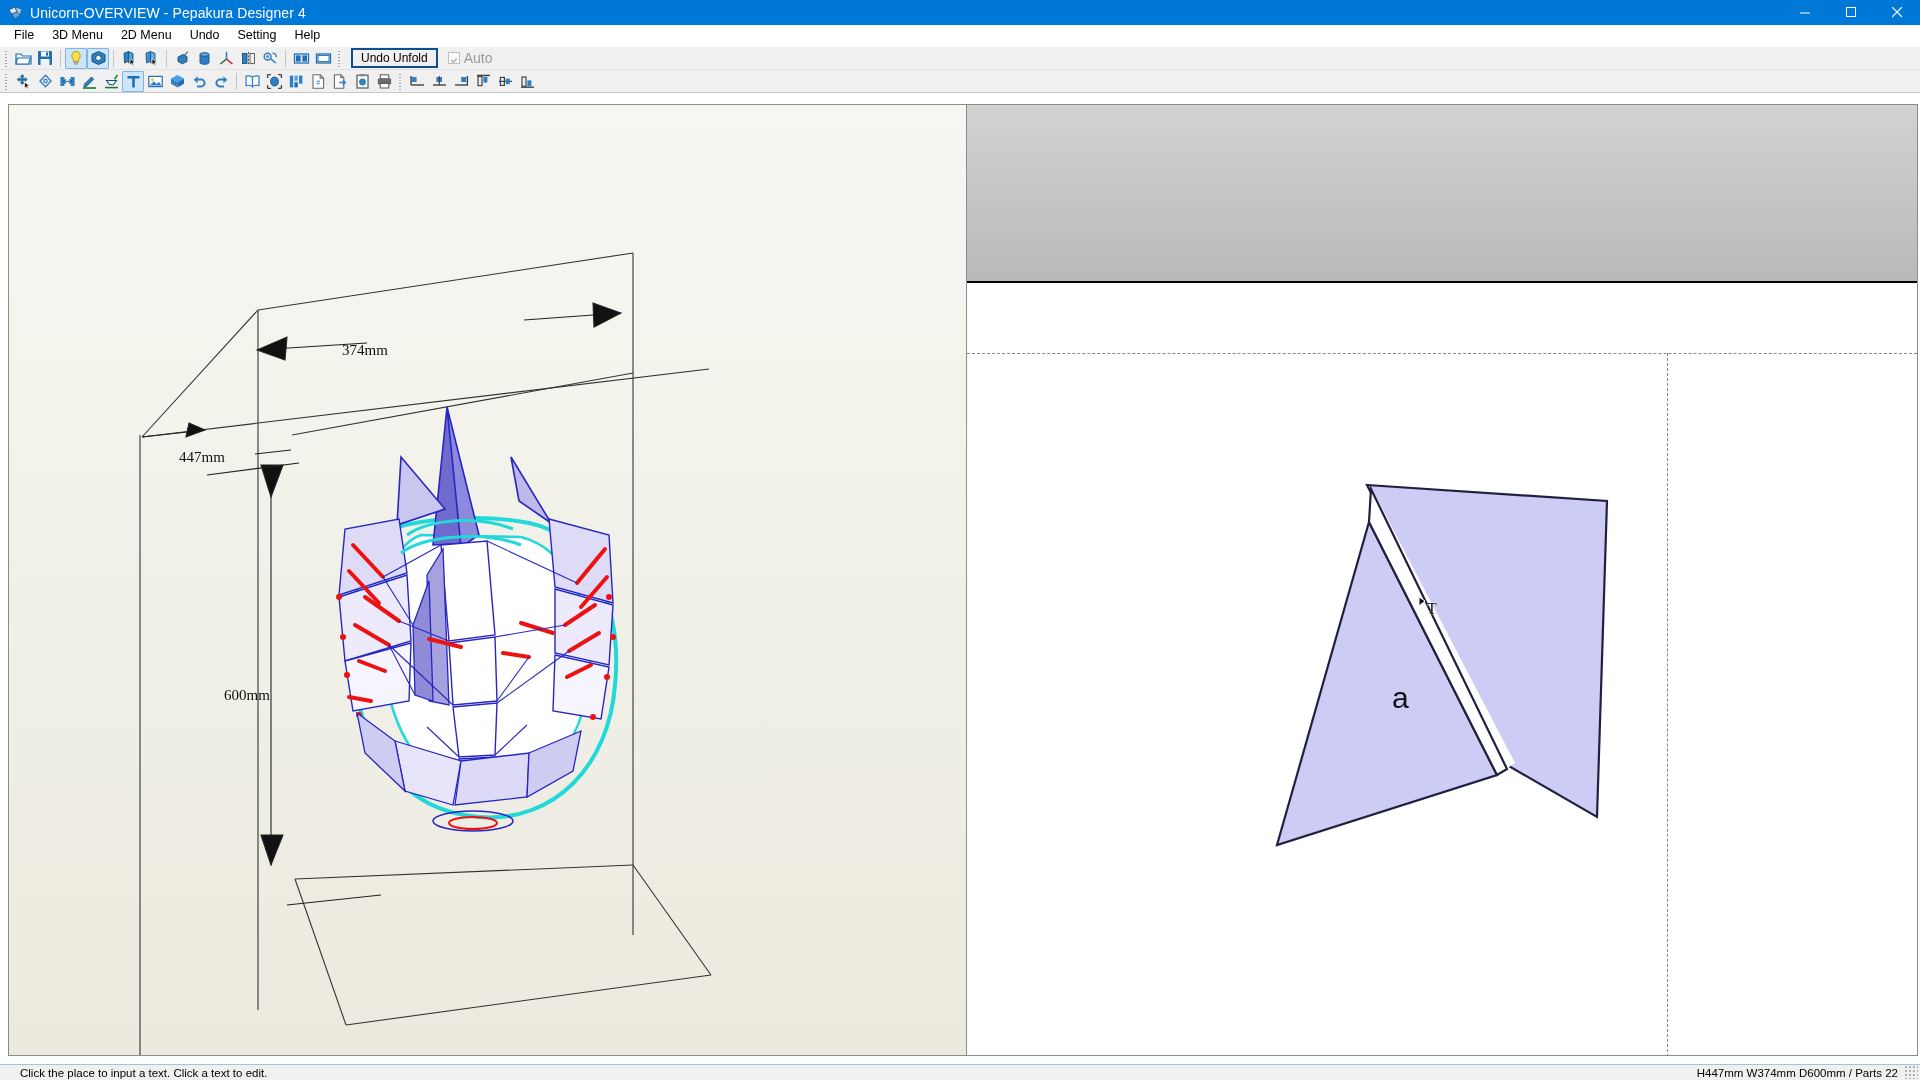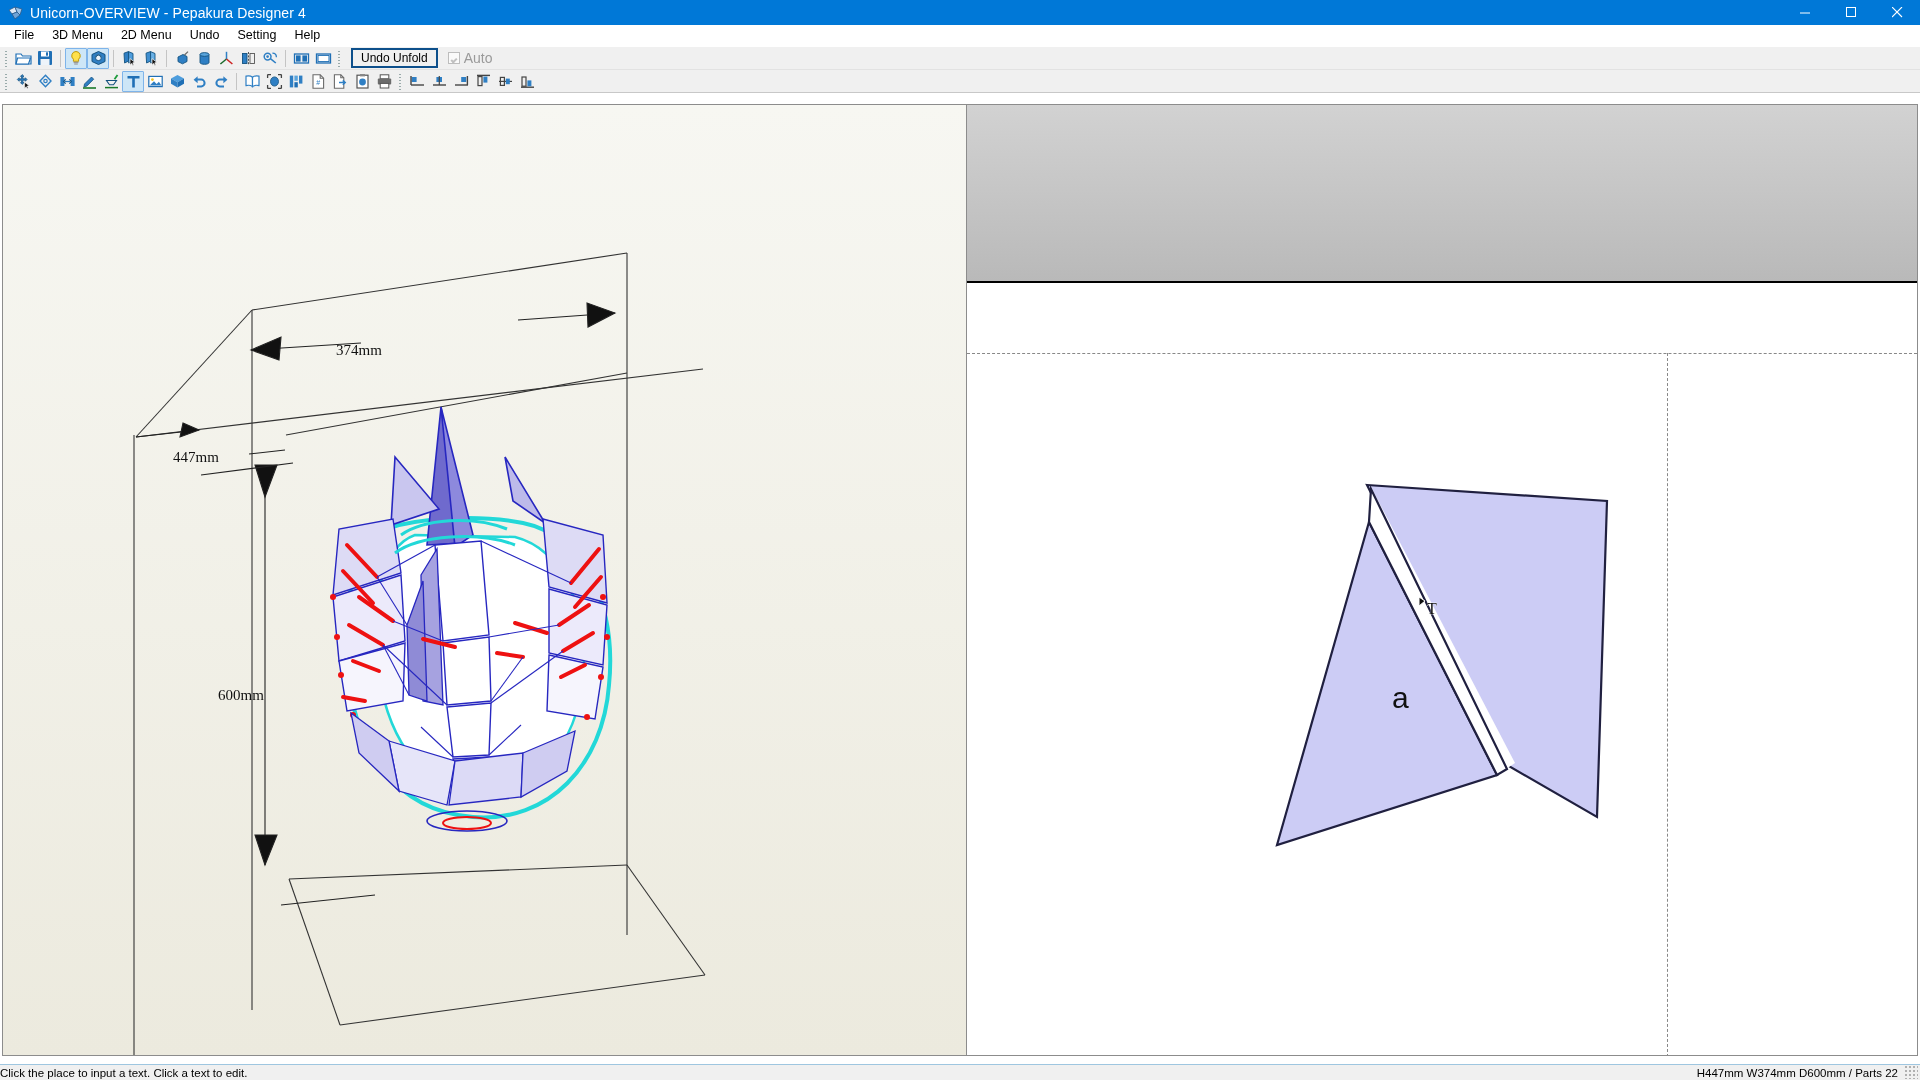--- a/index.html
+++ b/index.html
@@ -115,21 +115,21 @@
 
   
   #workarea {
     position: absolute;
     top: 96px; left: 0;
     width: 1920px; height: 968px;
     background: #ffffff;
   }
   #pane-3d {
     position: absolute;
-    left: 2px; top: 8px;
+    left: 8px; top: 8px;
     width: 1120px; height: 952px;
     background: linear-gradient(to bottom, #f7f7f2 0%, #eceade 100%);
     border: 1px solid #8c8c8c;
     overflow: hidden;
   }
   #pane-2d {
     position: absolute;
     left: 966px; top: 8px;
     width: 952px; height: 952px;
     background: #ffffff;
@@ -157,21 +157,21 @@
     position: absolute;
     left: 0; bottom: 0;
     width: 1920px; height: 16px;
     background: #f0f0f0;
     border-top: 1px solid #9ec6e0;
     display: flex;
     align-items: center;
     font-size: 11.5px;
     color: #000;
   }
-  #status-left { padding-left: 0; }
+  #status-left { padding-left: 20px; }
   #status-right {
     position: absolute; right: 22px;
     white-space: nowrap;
   }
   #status-grip {
     position: absolute; right: 2px; bottom: 1px;
     width: 14px; height: 14px;
     background-image:
       radial-gradient(#a0a0a0 40%, transparent 41%);
     background-size: 4px 4px;

